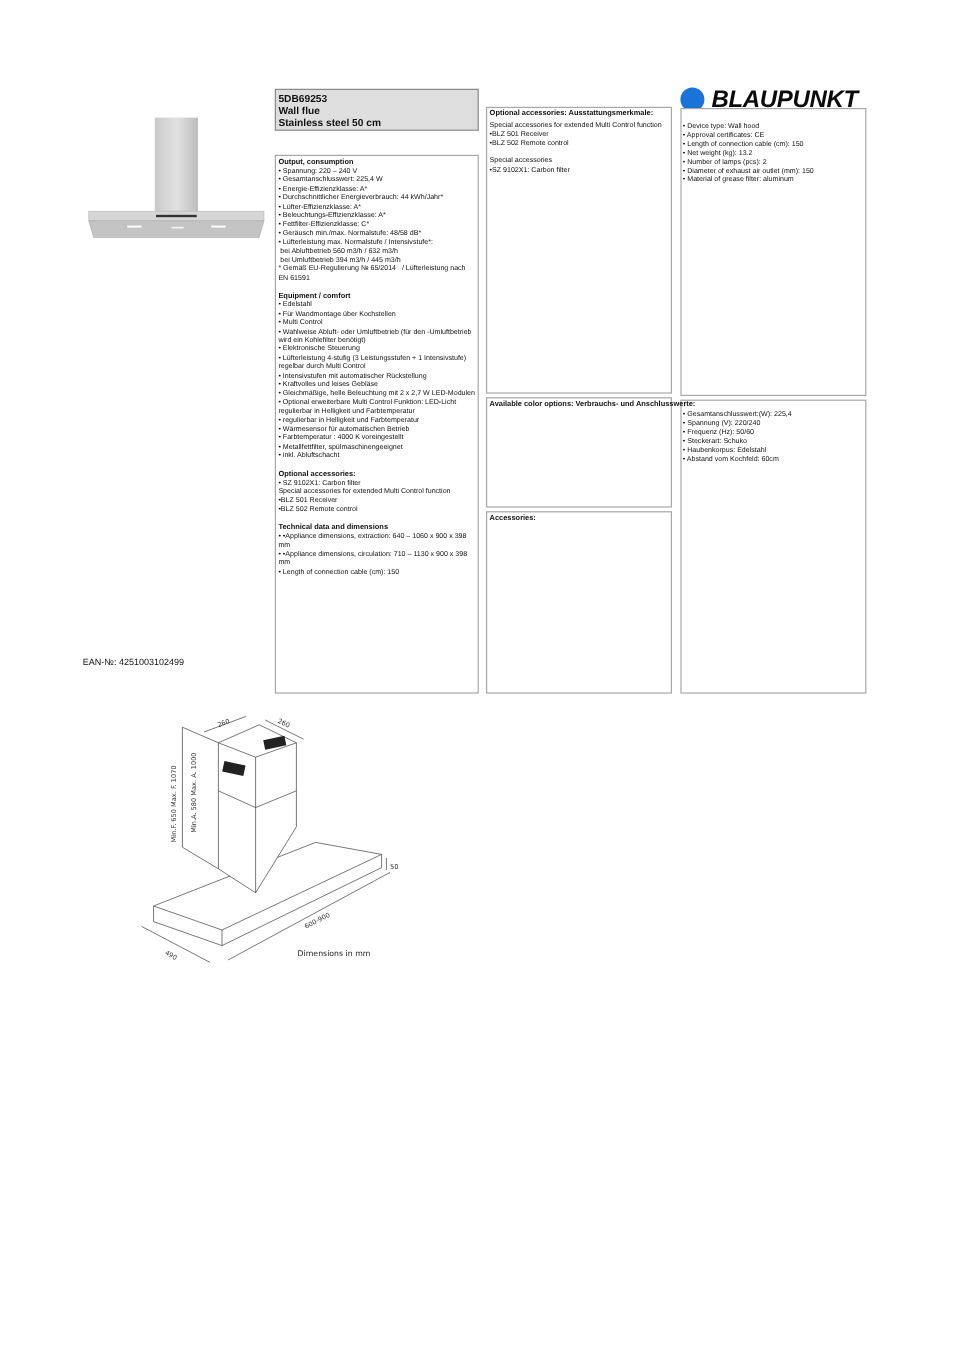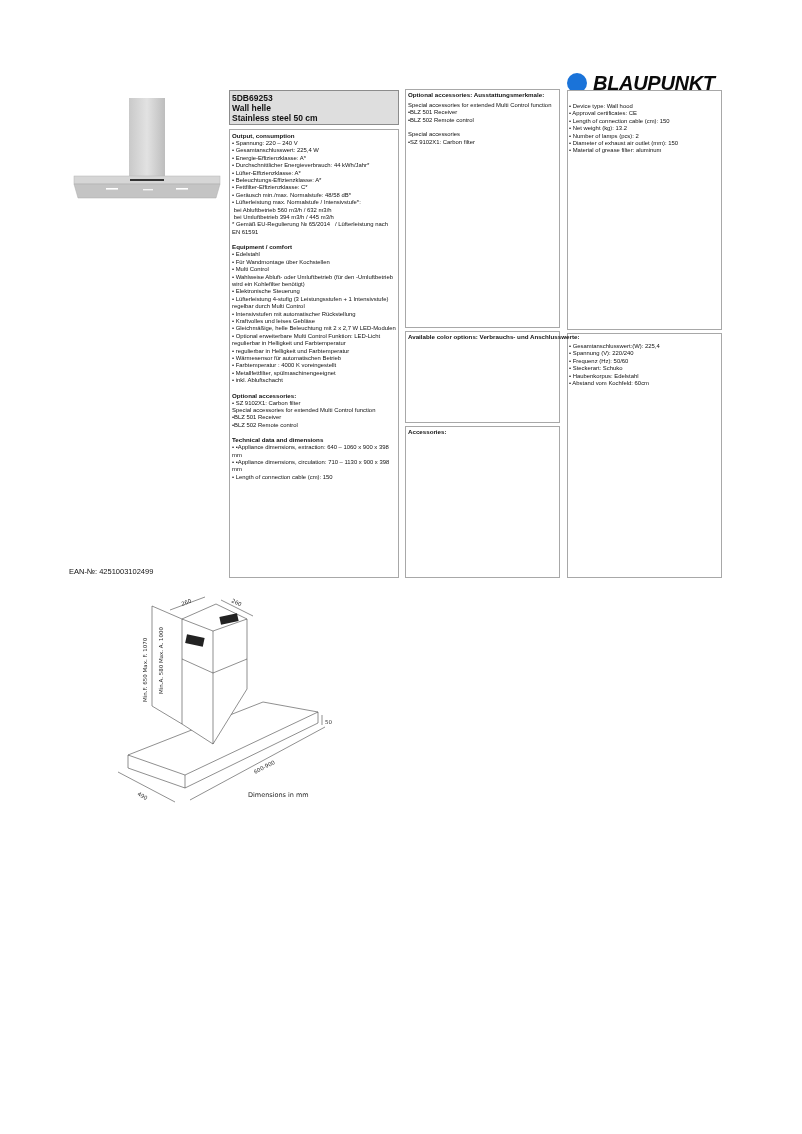--- a/index.html
+++ b/index.html
@@ -8,21 +8,21 @@
   .abs { position:absolute; }
   .box { position:absolute; border:1px solid #a8a8a8; box-sizing:border-box; background:#fff; }
   .title-box { background:#dedede; border:1px solid #8c8c8c; padding:2px 2px; }
   .title-box div { font-weight:bold; font-size:8.5px; line-height:10px; }
   .txt { font-size:5.9px; line-height:7.4px; white-space:pre-wrap; }
   .h { font-weight:bold; font-size:6.2px; line-height:8px; }
   .sec { margin-bottom:7px; }
   .logo { left:567px; top:71px; width:150px; height:24px; display:flex; align-items:center; }
   .logo-dot { width:20px; height:20px; border-radius:50%; background:#1a73d9; margin-right:6px; }
   .logo-text { font-weight:bold; font-style:italic; font-size:20px; letter-spacing:-0.3px; color:#0b0b0b; }
-  .ean { left:69px; top:567px; font-size:7.5px; }
+  .ean { left:69px; top:547px; font-size:7.5px; }
   .overflow-head { white-space:nowrap; overflow:visible; }
 </style>
 </head>
 <body>
 
 <div class="abs" style="left:68px;top:96px;width:158px;height:110px;">
   <svg width="158" height="110" viewBox="0 0 158 110">
     <defs>
       <linearGradient id="steel" x1="0" x2="1">
         <stop offset="0" stop-color="#c9c9c9"></stop>
@@ -33,23 +33,23 @@
     <rect x="61" y="2" width="36" height="80" fill="url(#steel)"></rect>
     <rect x="6" y="80" width="146" height="8" fill="#d6d6d6" stroke="#b5b5b5" stroke-width="0.5"></rect>
     <polygon points="6,88 152,88 148,102 10,102" fill="#c4c4c4" stroke="#aaa" stroke-width="0.5"></polygon>
     <rect x="62" y="83" width="34" height="2" fill="#333"></rect>
     <rect x="38" y="92" width="12" height="1.6" fill="#fff"></rect>
     <rect x="75" y="93" width="10" height="1.4" fill="#f5f5f5"></rect>
     <rect x="108" y="92" width="12" height="1.6" fill="#fff"></rect>
   </svg>
 </div>
 
-<div class="box title-box" style="left:229px;top:90px;width:170px;height:35px;">
+<div class="box title-box" style="left:229px;top:74px;width:170px;height:35px;">
   <div>5DB69253</div>
-  <div>Wall helle</div>
+  <div>Wall flue</div>
   <div>Stainless steel 50 cm</div>
 </div>
 
 <div class="box" style="left:229px;top:129px;width:170px;height:449px;padding:2px 2px;">
   <div class="sec">
     <div class="h">Output, consumption</div>
     <div class="txt">• Spannung: 220 – 240 V</div>
     <div class="txt">• Gesamtanschlusswert: 225,4 W</div>
     <div class="txt">• Energie-Effizienzklasse: A*</div>
     <div class="txt">• Durchschnittlicher Energieverbrauch: 44 kWh/Jahr*</div>

